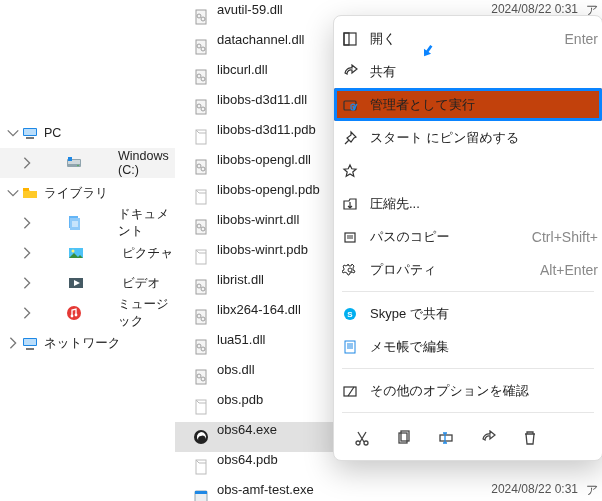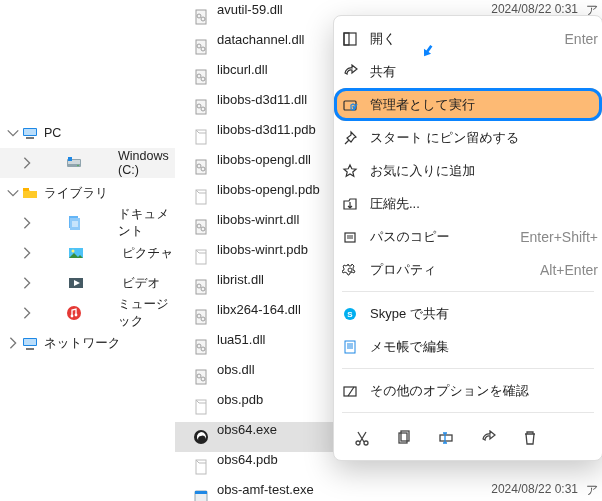--- a/index.html
+++ b/index.html
@@ -23,21 +23,21 @@
   .filerow.sel { background: #e1e1e1; }
   
   .ctxmenu { position: absolute; top: 15px; left: 333px; width: 270px; background: #fff;
              border: 1px solid #ddd; border-radius: 8px; box-shadow: 0 10px 30px rgba(0,0,0,.22);
              padding: 6px 0; }
   .menurow { display: flex; align-items: center; height: 33px; padding: 0 4px; font-size: 13px; }
   .menurow .ico { width: 24px; display: inline-flex; justify-content: center; color: #333; }
   .menurow .lbl { flex: 1; padding-left: 8px; }
   .menurow .acc { font-size: 14px; color: #888; }
   .menusep { height: 1px; background: #e6e6e6; margin: 5px 8px; }
-  .menurow.hl { outline: 3px solid #0a84ff; outline-offset: -3px; border-radius: 12px; background: #fdba74;}
+  .menurow.hl { outline: 3px solid #0a84ff; outline-offset: -3px; border-radius: 2px; background: #c2410c;}
   .iconstrip { display: flex; gap: 22px; padding: 10px 18px 6px 18px; color: #444; }
   .iconstrip span { display: inline-flex; width: 20px; height: 20px; justify-content: center; align-items: center; }
   
   .arrow { position: absolute; top: 42px; left: 420px; color: #0a84ff; }
   
   svg { width: 16px; height: 16px; display: block; }
 </style>
 </head>
 <body>
 
@@ -374,40 +374,39 @@
         </svg>
       </span>
       <span class="lbl">スタート にピン留めする</span>
     </div>
     <div class="menurow">
       <span class="ico">
         <svg viewBox="0 0 16 16">
           <path d="M8 2l1.8 3.8 4.2.4-3.2 2.8 1 4.2L8 11l-3.8 2.2 1-4.2L2 6.2l4.2-.4z" fill="none" stroke="#333" stroke-width="1.2"></path>
         </svg>
       </span>
-      <span class="lbl">お気に入りに追加</span>
     </div>
     <div class="menurow">
       <span class="ico">
         <svg viewBox="0 0 16 16">
           <path d="M2 5h5l1-2h6v10H2z" fill="none" stroke="#333" stroke-width="1.2"></path>
           <path d="M8 6v6M6 10l2 2 2-2" fill="none" stroke="#333" stroke-width="1.2"></path>
         </svg>
       </span>
       <span class="lbl">圧縮先...</span>
     </div>
     <div class="menurow">
       <span class="ico">
         <svg viewBox="0 0 16 16">
           <rect x="3" y="4" width="10" height="9" fill="none" stroke="#333" stroke-width="1.2"></rect>
           <path d="M5 7h6M5 9h6" stroke="#333" stroke-width="1.2"></path>
         </svg>
       </span>
       <span class="lbl">パスのコピー</span>
-      <span class="acc">Enter+Shift+</span>
+      <span class="acc">Ctrl+Shift+</span>
     </div>
     <div class="menurow">
       <span class="ico">
         <svg viewBox="0 0 16 16">
           <path d="M6 2l1 2a4 4 0 0 1 2 0l1-2 2 2-1 2a4 4 0 0 1 0 2l2 1-1 2-2-1a4 4 0 0 1-2 1l-1 2H6l-1-2a4 4 0 0 1-2-1l-2 1-1-2 2-1a4 4 0 0 1 0-2L1 5l1-2 2 1a4 4 0 0 1 2-1z" fill="none" stroke="#333"></path>
           <circle cx="8" cy="8" r="2" fill="none" stroke="#333"></circle>
         </svg>
       </span>
       <span class="lbl">プロパティ</span>
       <span class="acc">Alt+Enter</span>

